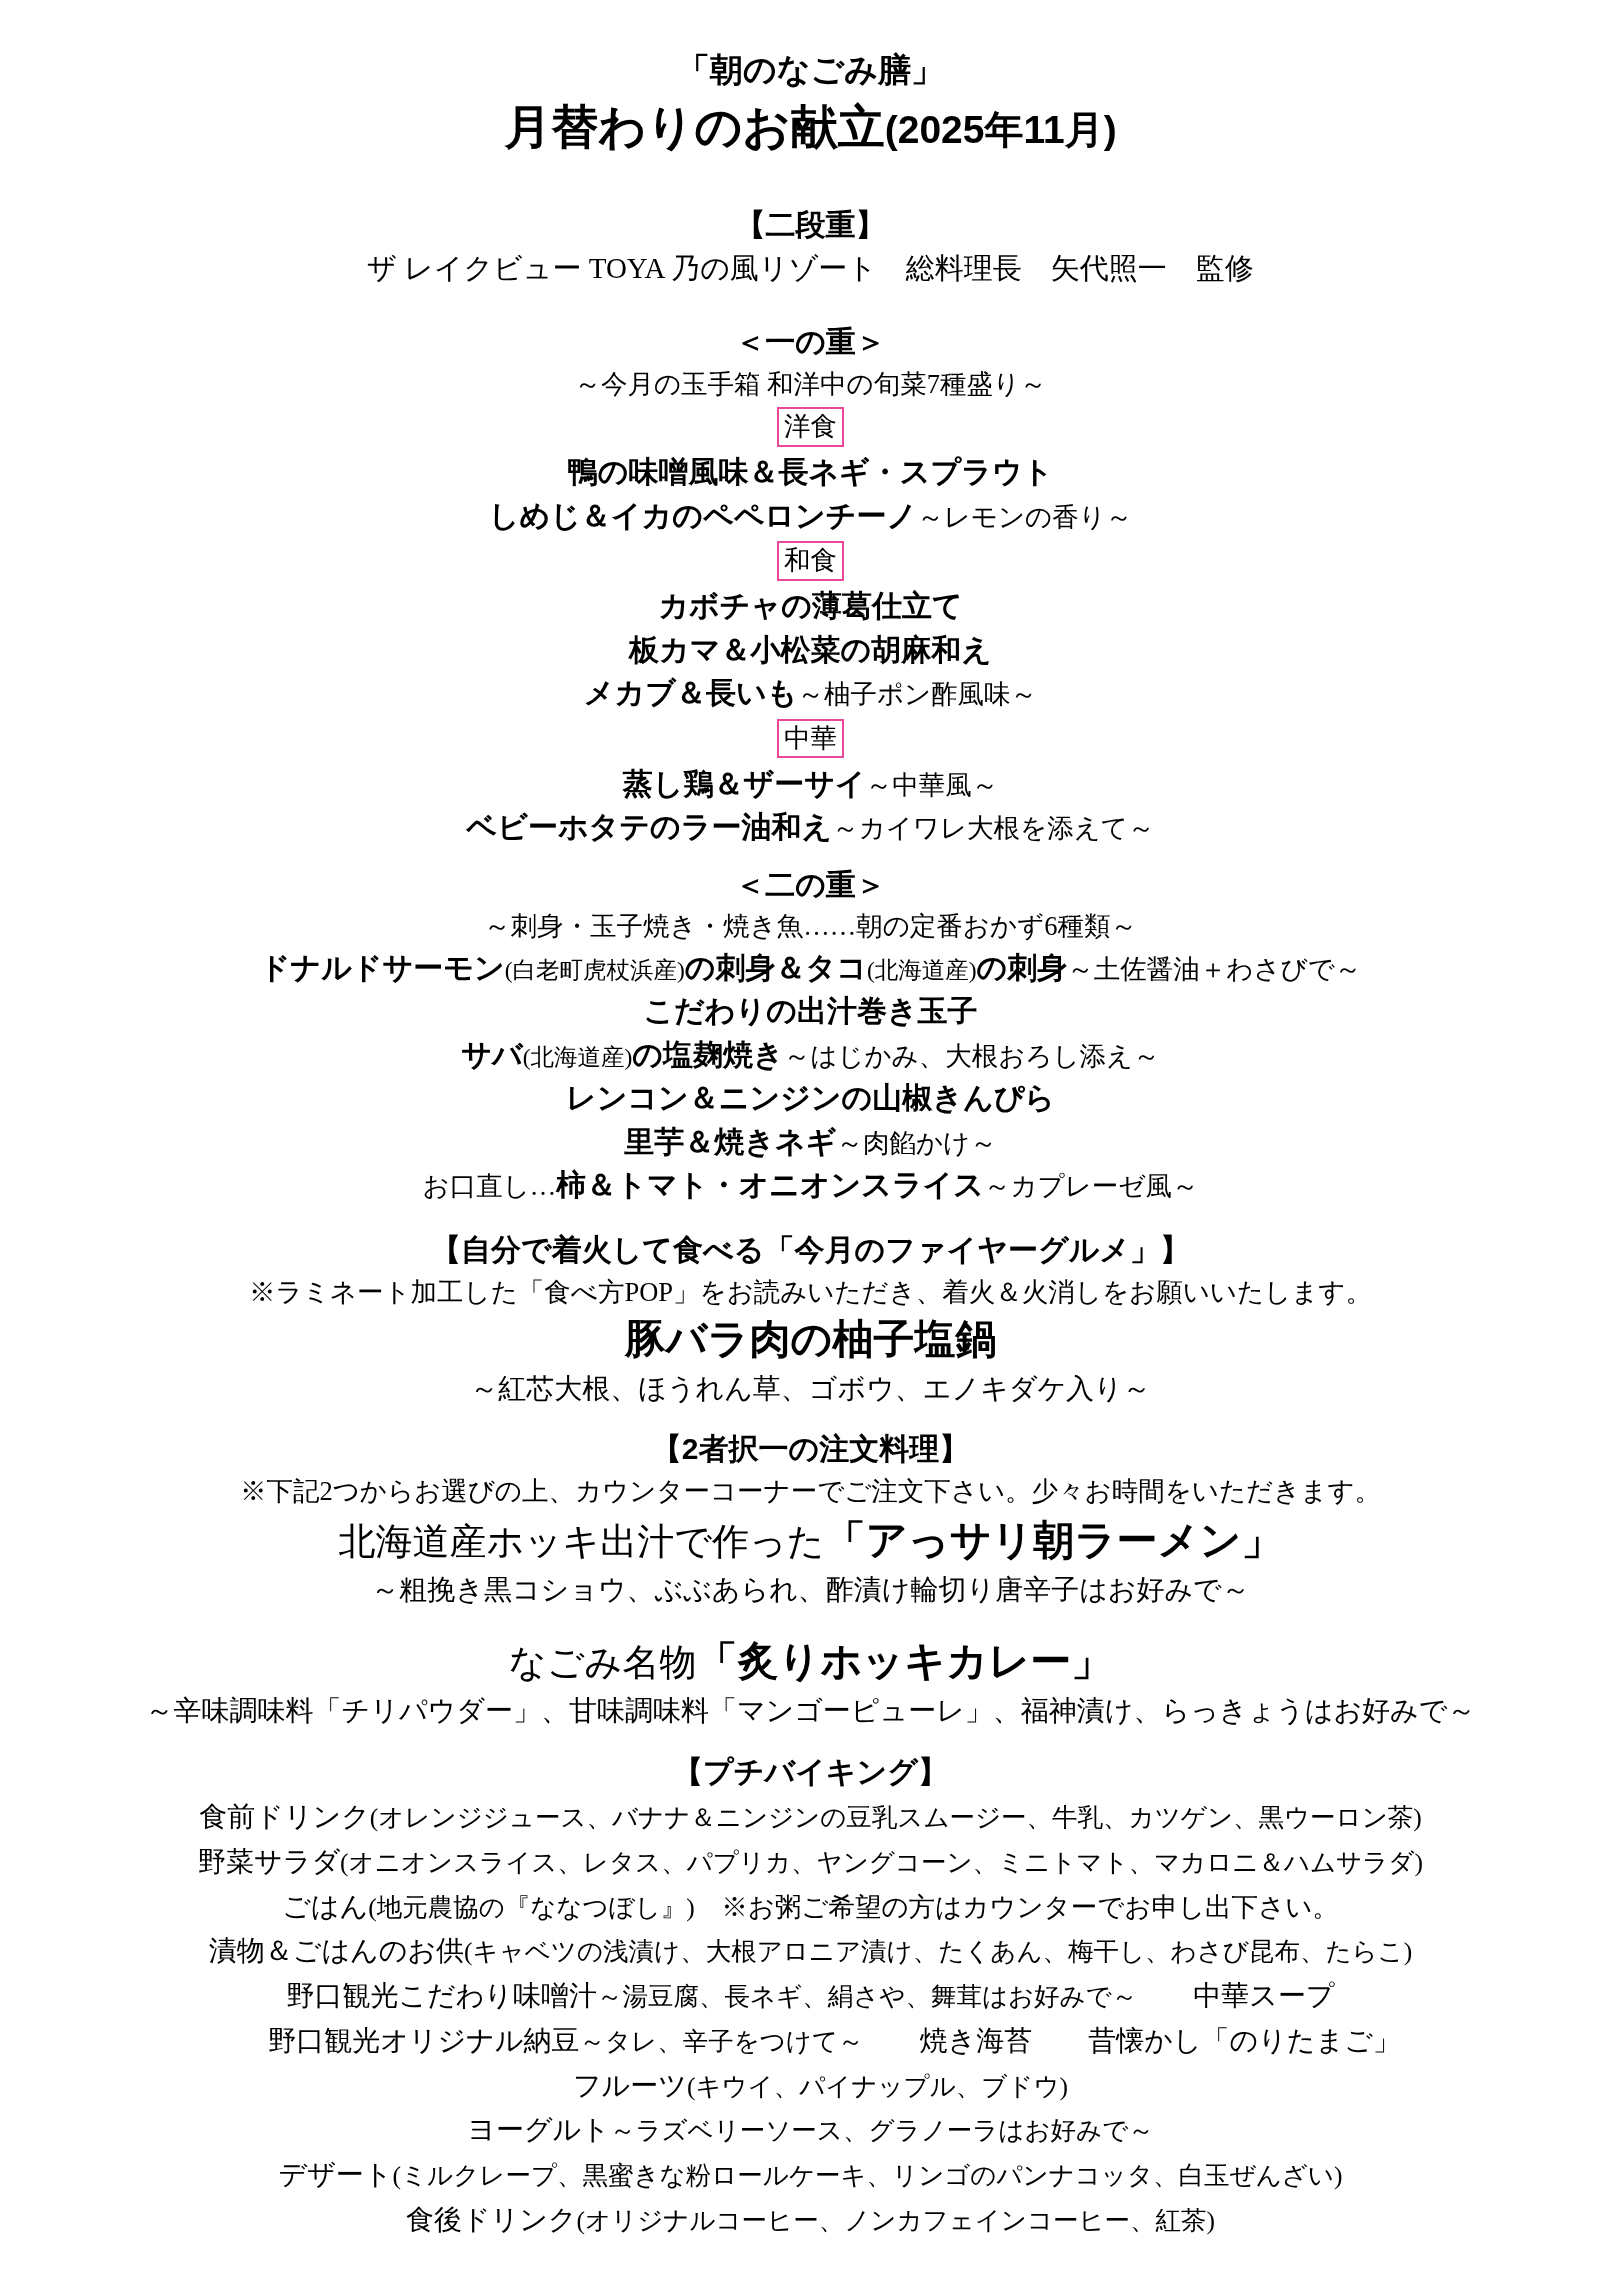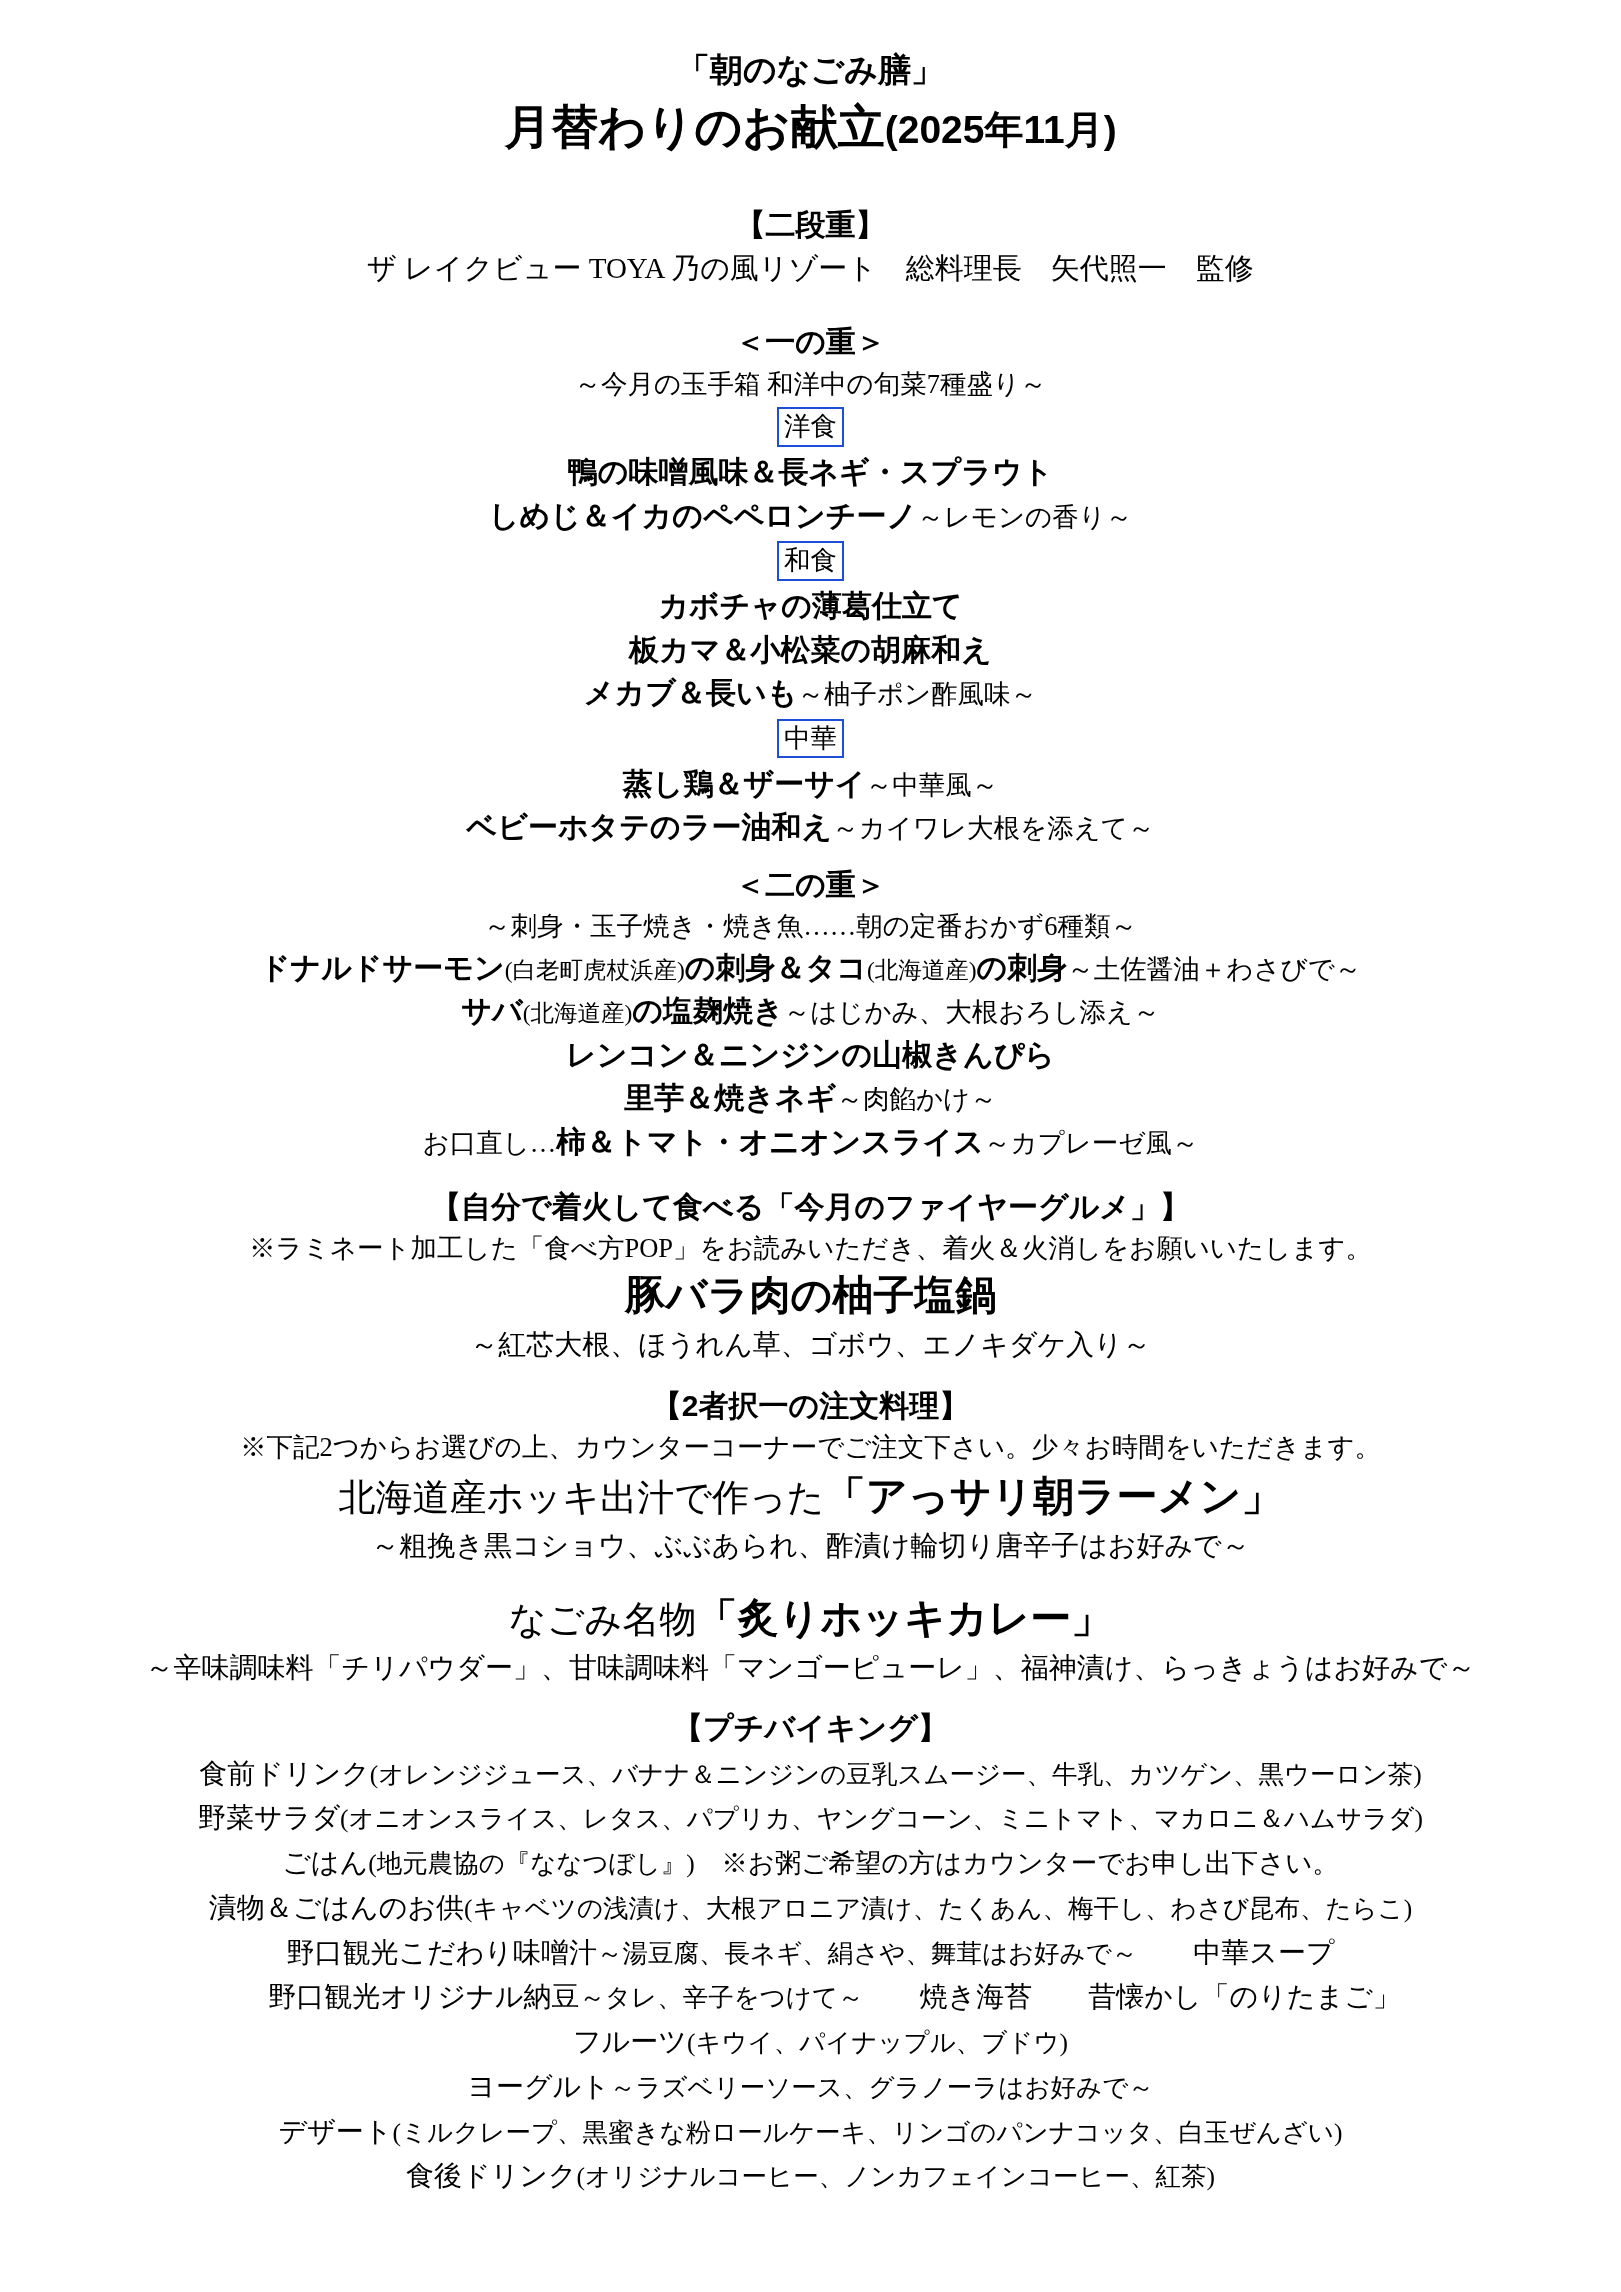--- a/index.html
+++ b/index.html
@@ -31,21 +31,21 @@
   .s29{font-family:"Liberation Serif","DejaVu Serif",serif;font-size:28px;}
   .s27{font-family:"Liberation Serif","DejaVu Serif",serif;font-size:26.5px;}
   .s26{font-family:"Liberation Serif","DejaVu Serif",serif;font-size:25.5px;}
   .s24{font-family:"Liberation Serif","DejaVu Serif",serif;font-size:23.5px;}
 
   
   .box{
     font-family:"Liberation Serif","DejaVu Serif",serif;
     font-size:26.5px;line-height:1.25;
     display:inline-block;
-    border:2px solid #1d4ed8;
+    border:2px solid #ec4899;
     padding:1px 4.9px;
     margin:2px 0;
   }
 </style>
 </head>
 <body>
 
 <div class="page">
   <div>
       <div class="line"><span class="seg g34">「朝のなごみ膳」</span></div>
@@ -60,20 +60,21 @@
       <div class="line" style="margin-top: 3.9px;"><span class="seg box">和食</span></div>
       <div class="line" style="margin-top: 3.9px;"><span class="seg g31">カボチャの薄葛仕立て</span></div>
       <div class="line" style="margin-top: 3.9px;"><span class="seg g31">板カマ＆小松菜の胡麻和え</span></div>
       <div class="line" style="margin-top: 3.9px;"><span class="seg g31">メカブ＆長いも</span><span class="seg s27">～柚子ポン酢風味～</span></div>
       <div class="line" style="margin-top: 3.9px;"><span class="seg box">中華</span></div>
       <div class="line" style="margin-top: 3.9px;"><span class="seg g31">蒸し鶏＆ザーサイ</span><span class="seg s27">～中華風～</span></div>
       <div class="line" style="margin-top: 3.9px;"><span class="seg g31">ベビーホタテのラー油和え</span><span class="seg s27">～カイワレ大根を添えて～</span></div>
       <div class="line" style="margin-top: 17.6px;"><span class="seg g31">＜二の重＞</span></div>
       <div class="line"><span class="seg s27">～刺身・玉子焼き・焼き魚……朝の定番おかず6種類～</span></div>
       <div class="line" style="margin-top: 3.9px;"><span class="seg g31">ドナルドサーモン</span><span class="seg s24">(白老町虎杖浜産)</span><span class="seg g31">の刺身＆タコ</span><span class="seg s24">(北海道産)</span><span class="seg g31">の刺身</span><span class="seg s27">～土佐醤油＋わさびで～</span></div>
+      <div class="line" style="margin-top: 3.9px;"><span class="seg g31">こだわりの出汁巻き玉子</span></div>
       <div class="line" style="margin-top: 3.9px;"><span class="seg g31">サバ</span><span class="seg s24">(北海道産)</span><span class="seg g31">の塩麹焼き</span><span class="seg s27">～はじかみ、大根おろし添え～</span></div>
       <div class="line" style="margin-top: 3.9px;"><span class="seg g31">レンコン＆ニンジンの山椒きんぴら</span></div>
       <div class="line" style="margin-top: 3.9px;"><span class="seg g31">里芋＆焼きネギ</span><span class="seg s27">～肉餡かけ～</span></div>
       <div class="line" style="margin-top: 3.9px;"><span class="seg s27">お口直し…</span><span class="seg g31">柿＆トマト・オニオンスライス</span><span class="seg s27">～カプレーゼ風～</span></div>
       <div class="line" style="margin-top: 25.5px;"><span class="seg g31">【自分で着火して食べる「今月のファイヤーグルメ」】</span></div>
       <div class="line"><span class="seg s27">※ラミネート加工した「食べ方POP」をお読みいただき、着火＆火消しをお願いいたします。</span></div>
       <div class="line" style="margin-top: 2px;"><span class="seg g42">豚バラ肉の柚子塩鍋</span></div>
       <div class="line"><span class="seg s29">～紅芯大根、ほうれん草、ゴボウ、エノキダケ入り～</span></div>
       <div class="line" style="margin-top: 21.6px;"><span class="seg g31">【2者択一の注文料理】</span></div>
       <div class="line"><span class="seg s27">※下記2つからお選びの上、カウンターコーナーでご注文下さい。少々お時間をいただきます。</span></div>

